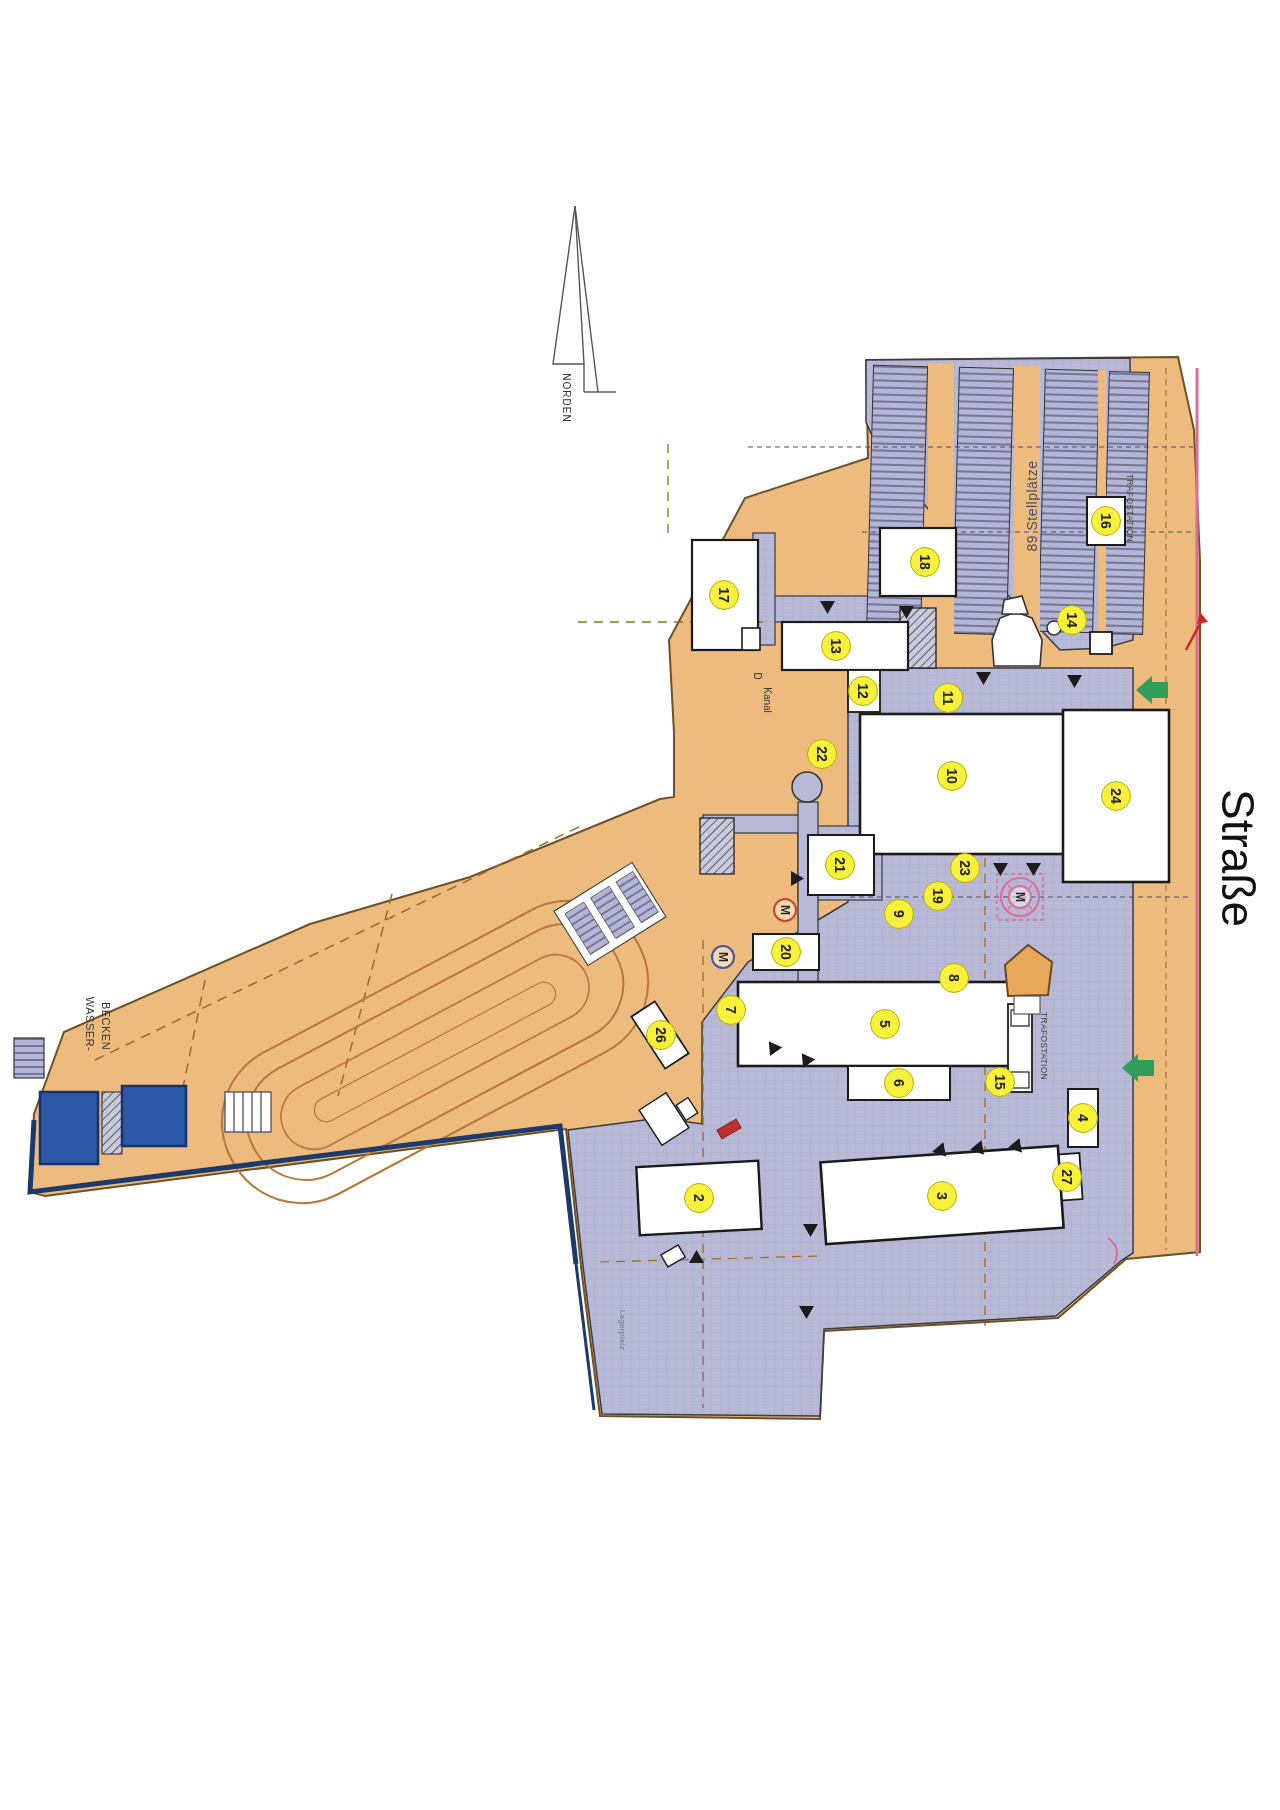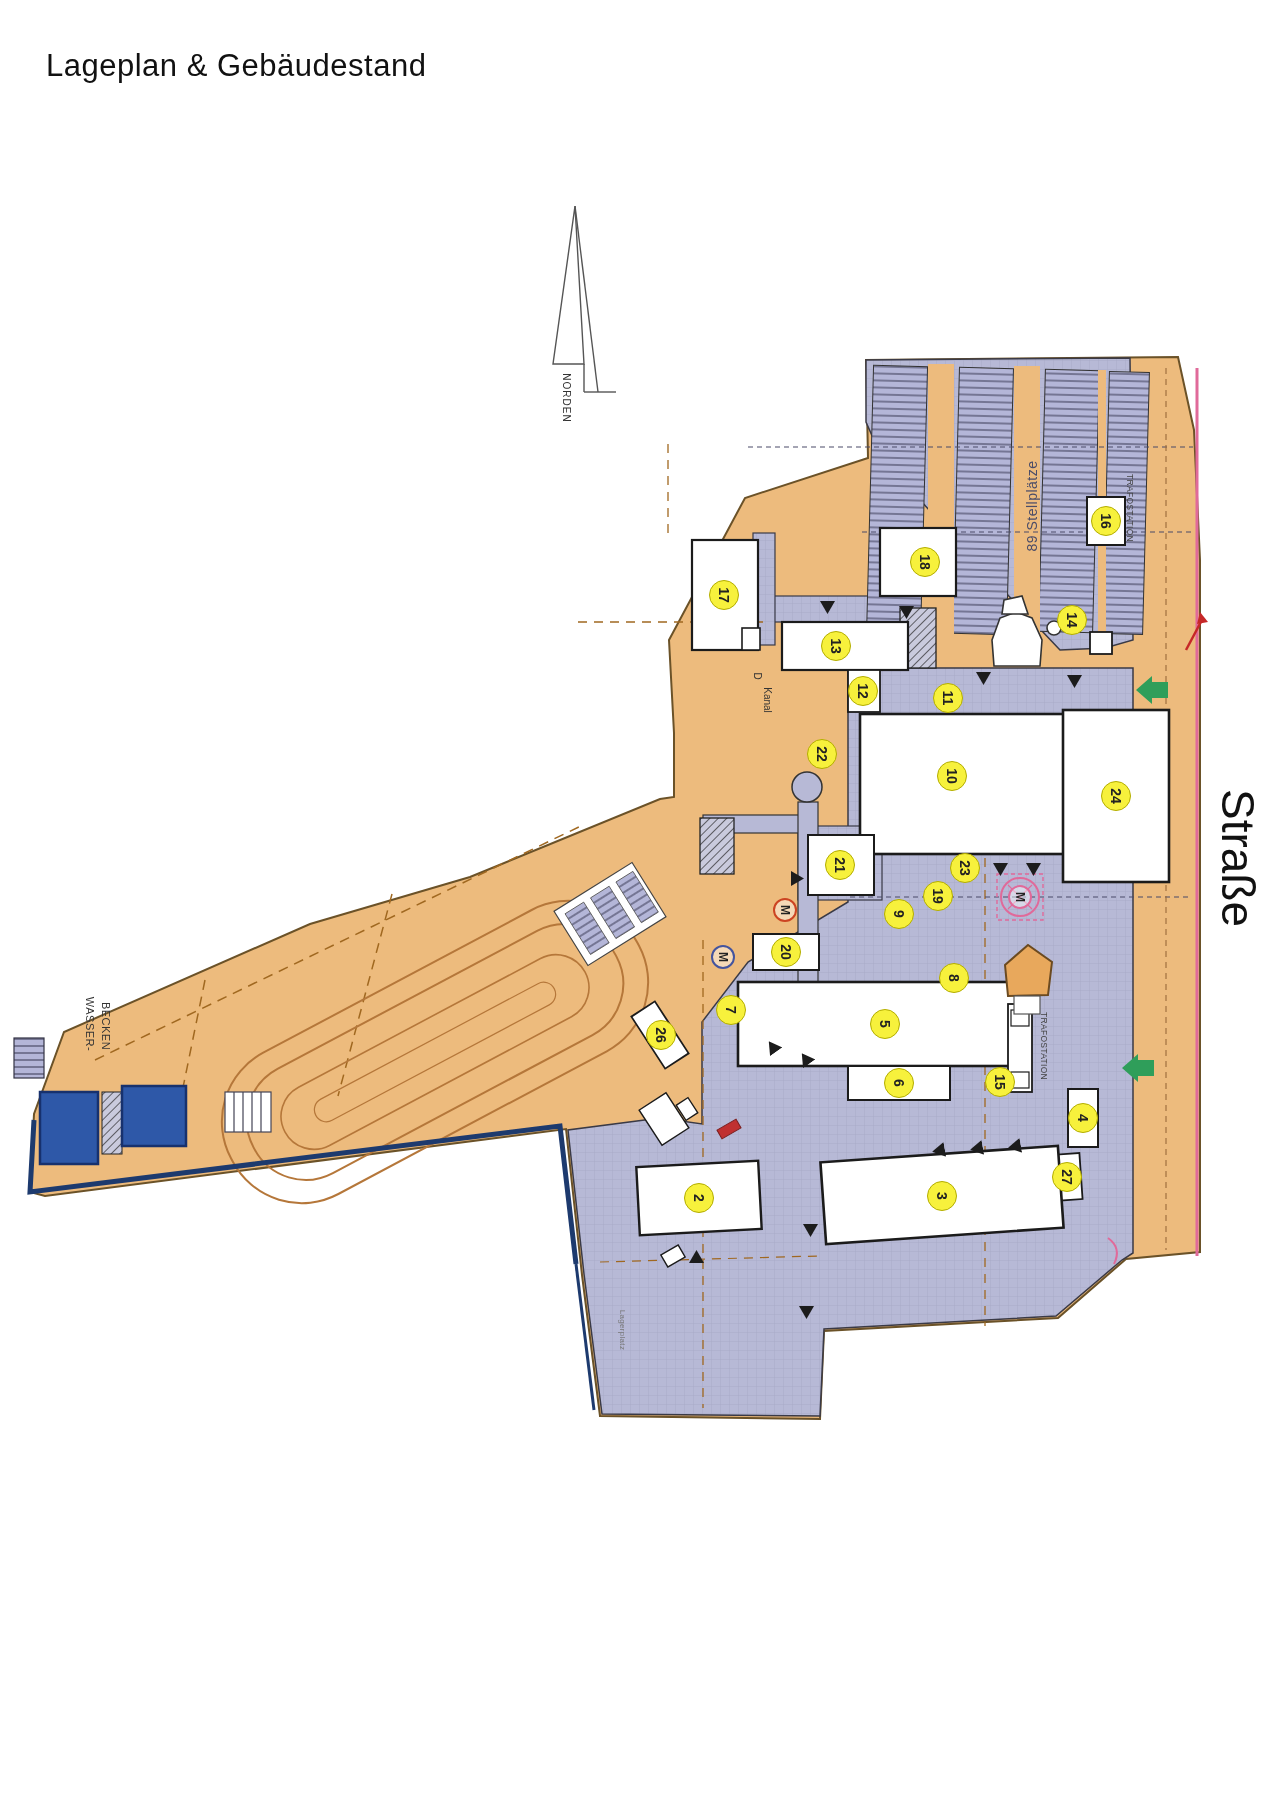--- a/index.html
+++ b/index.html
@@ -17,21 +17,20 @@
        clip-path:polygon(50% 0,100% 100%,0 100%);}
   .mmark{position:absolute;width:24px;height:24px;border-radius:50%;background:rgba(255,255,255,.45);
          display:flex;align-items:center;justify-content:center;box-sizing:border-box;}
   .mmark span{font-size:12px;font-weight:bold;color:#222;transform:rotate(90deg);}
 </style>
 </head>
 <body>
 
 <div id="plan-root">
 
-  <div id="page-title">Lageplan &amp; Gebäudestand</div>
 
   <svg width="1280" height="1810" viewBox="0 0 1280 1810">
     <defs>
       <pattern id="gridpat" width="9" height="9" patternUnits="userSpaceOnUse">
         <rect width="9" height="9" fill="#b7b9d6"></rect>
         <path d="M0 0H9M0 0V9" stroke="#a6a8c6" stroke-width="0.8"></path>
       </pattern>
       <pattern id="stallpat" width="8" height="7" patternUnits="userSpaceOnUse">
         <rect width="8" height="7" fill="#b4b6d8"></rect>
         <path d="M0 3H8" stroke="#4a4a66" stroke-width="1.2"></path>

